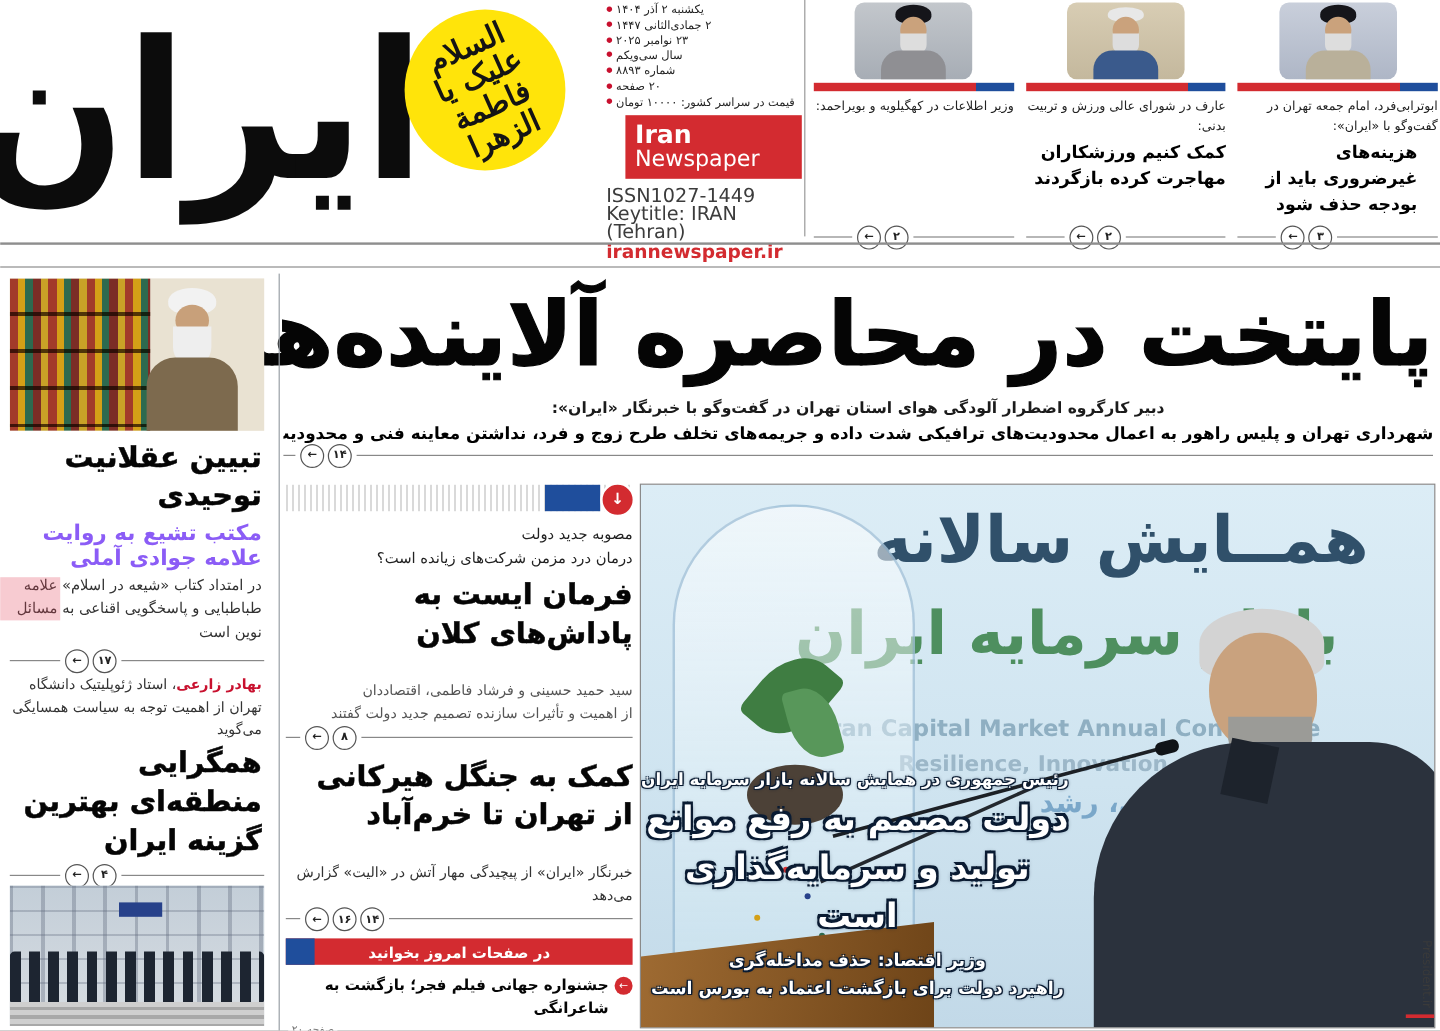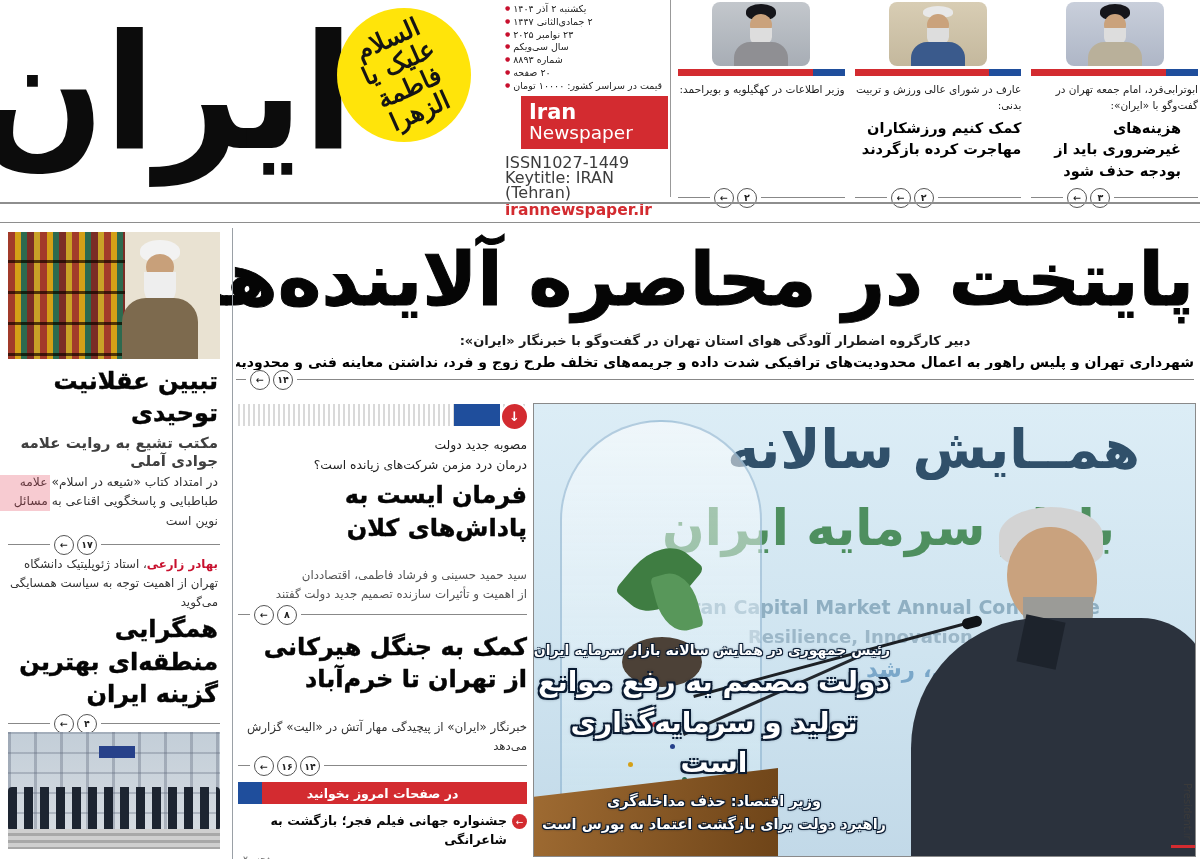--- a/index.html
+++ b/index.html
@@ -59,21 +59,21 @@
   .photo1{position:relative;height:127px;margin:2px 6px 6px 8px;overflow:hidden;background:#e9e2d2;}
   .books{position:absolute;left:0;top:0;width:55%;height:100%;
      background:repeating-linear-gradient(90deg,#a23b2a 0 7px,#d4a017 7px 13px,#2d6a4f 13px 19px,#7b2d26 19px 26px,#c9a227 26px 32px),
      repeating-linear-gradient(180deg,rgba(0,0,0,0) 0 28px,rgba(60,40,10,.8) 28px 31px);background-blend-mode:multiply;}
   .cleric{position:absolute;right:10px;top:8px;width:100px;height:119px;}
   .cleric .tur{position:absolute;right:30px;top:0;width:40px;height:22px;border-radius:50% 50% 40% 40%;background:#f2f2f2;}
   .cleric .fc{position:absolute;right:36px;top:14px;width:28px;height:26px;border-radius:50%;background:#c8a07a;}
   .cleric .bd{position:absolute;right:34px;top:32px;width:32px;height:34px;border-radius:0 0 50% 50%;background:#eee;}
   .cleric .rb{position:absolute;right:12px;top:58px;width:76px;height:62px;border-radius:24px 24px 0 0;background:#7d6a4e;}
   .lhead{font-size:24px;font-weight:900;color:#050505;line-height:1.35;margin:2px 8px 0;-webkit-text-stroke:.4px #050505;}
-  .lsub-red{font-size:15px;font-weight:bold;color:#404040;margin:4px 8px 0;}
+  .lsub-red{font-size:18px;font-weight:bold;color:#8b5cf6;margin:4px 8px 0;}
   .lbody{font-size:12.3px;color:#333;line-height:1.6;margin:3px 8px 0;position:relative;}
   .bleed{position:absolute;left:-8px;top:2px;width:46px;height:36px;background:rgba(228,70,90,.28);
          color:rgba(200,25,45,.6);font-size:30px;font-weight:bold;display:flex;align-items:center;padding-right:4px;}
   #left-col .rule{margin:12px 6px 0 8px;} #left-col .circles{left:42px;}
   .lkicker{font-size:11.8px;color:#333;line-height:1.6;margin:10px 8px 0;}
   .red-name{color:#c8102e;font-weight:bold;}
   .photo2{position:relative;height:117px;margin:8px 6px 0 8px;overflow:hidden;background:#cdd6dd;}
   .facade{position:absolute;inset:0;background:
       repeating-linear-gradient(90deg,rgba(90,100,120,.35) 0 3px,rgba(0,0,0,0) 3px 26px),
       repeating-linear-gradient(180deg,rgba(90,100,120,.3) 0 2px,rgba(0,0,0,0) 2px 20px),

